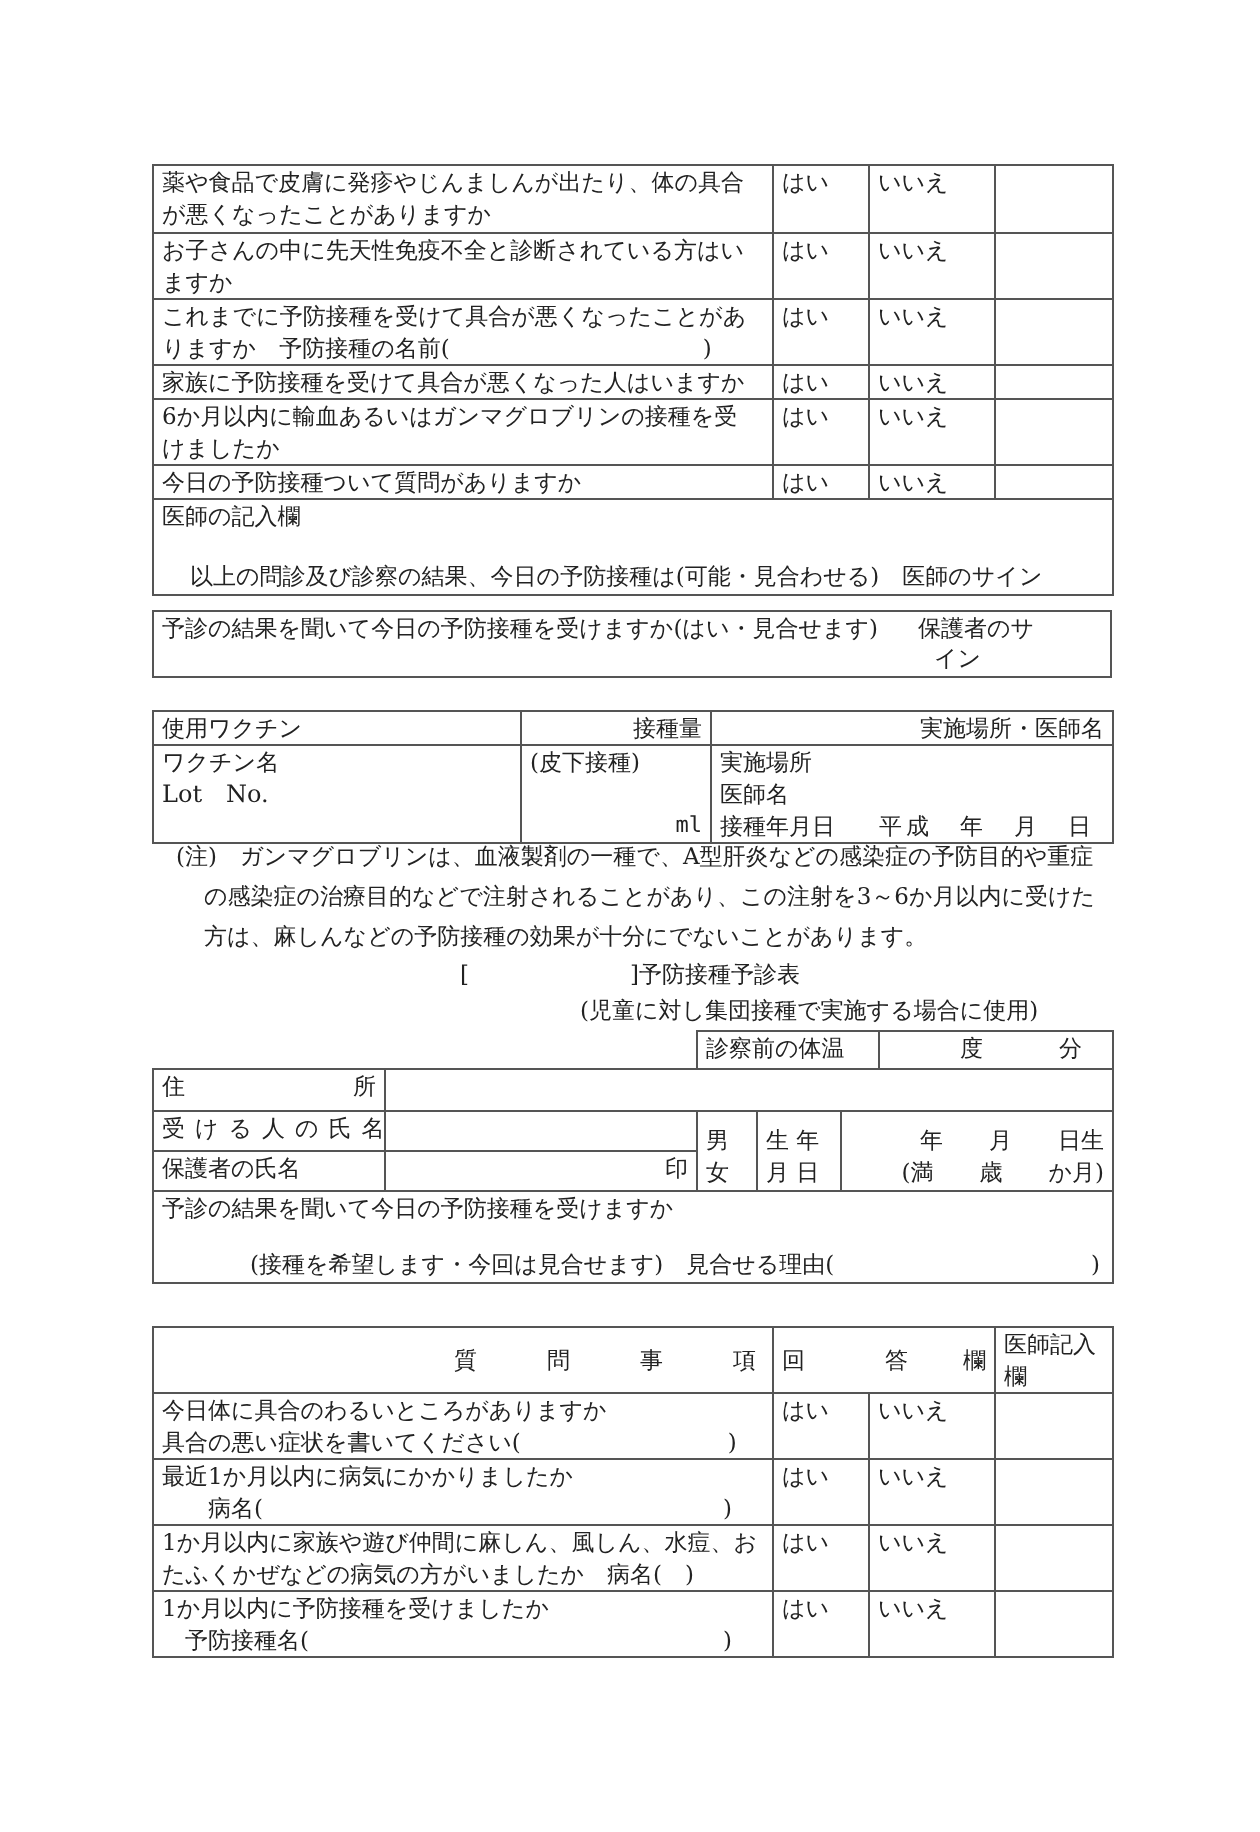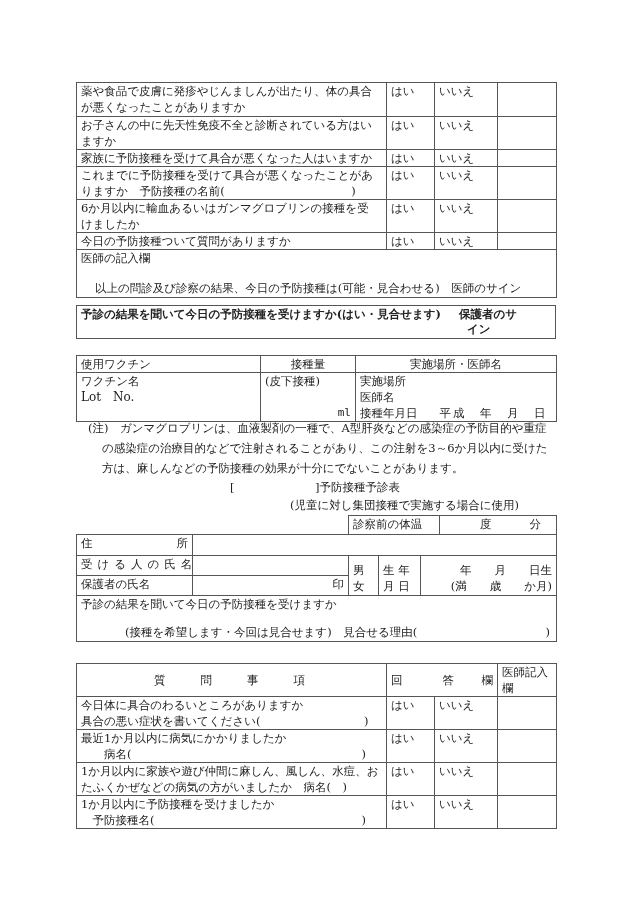--- a/index.html
+++ b/index.html
@@ -4,25 +4,25 @@
 <style>
   html, body { margin: 0; padding: 0; background: #ffffff; }
   body {
     width: 630px; height: 916px; position: relative; overflow: hidden;
     font-family: "DejaVu Serif", "Liberation Serif", serif;
     font-size: 11.5px; color: #222;
   }
   .abs { position: absolute; }
   table { border-collapse: collapse; position: absolute; table-layout: fixed; }
   td { border: 1px solid #555; padding: 0 4px; vertical-align: top; line-height: 16px; overflow: hidden; white-space: nowrap; }
-  .c { text-align: center; }
+  .c { text-align: right; }
   .r { text-align: right; }
   .sp { letter-spacing: 6px; }
   .note { line-height: 20px; font-size: 11.5px; }
-  .box { border: 1px solid #555; font-weight: bold; }
+  .box { border: 1px solid #555; }
 </style>
 </head>
 <body>
 
 <table style="left:76px; top:82px; width:480px;padding-left:39px;">
   <colgroup>
       <col style="width:310px">
       <col style="width:48px">
       <col style="width:63px">
       <col style="width:59px">
@@ -39,31 +39,31 @@
   </tr>
   <tr style="height:32px">
     <td>
           <div>お子さんの中に先天性免疫不全と診断されている方はい</div>
           <div>ますか</div>
         </td>
     <td>はい</td>
     <td>いいえ</td>
     <td></td>
   </tr>
+  <tr style="height:32px">
+    <td>
+          <div>これまでに予防接種を受けて具合が悪くなったことがあ</div>
+          <div>りますか　予防接種の名前(　　　　　　　　　　　)</div>
+        </td>
+    <td>はい</td>
+    <td>いいえ</td>
+    <td></td>
+  </tr>
   <tr style="height:17px">
     <td>家族に予防接種を受けて具合が悪くなった人はいますか</td>
-    <td>はい</td>
-    <td>いいえ</td>
-    <td></td>
-  </tr>
-  <tr style="height:32px">
-    <td>
-          <div>これまでに予防接種を受けて具合が悪くなったことがあ</div>
-          <div>りますか　予防接種の名前(　　　　　　　　　　　)</div>
-        </td>
     <td>はい</td>
     <td>いいえ</td>
     <td></td>
   </tr>
   <tr style="height:32px">
     <td>
           <div>6か月以内に輸血あるいはガンマグロブリンの接種を受</div>
           <div>けましたか</div>
         </td>
     <td>はい</td>

